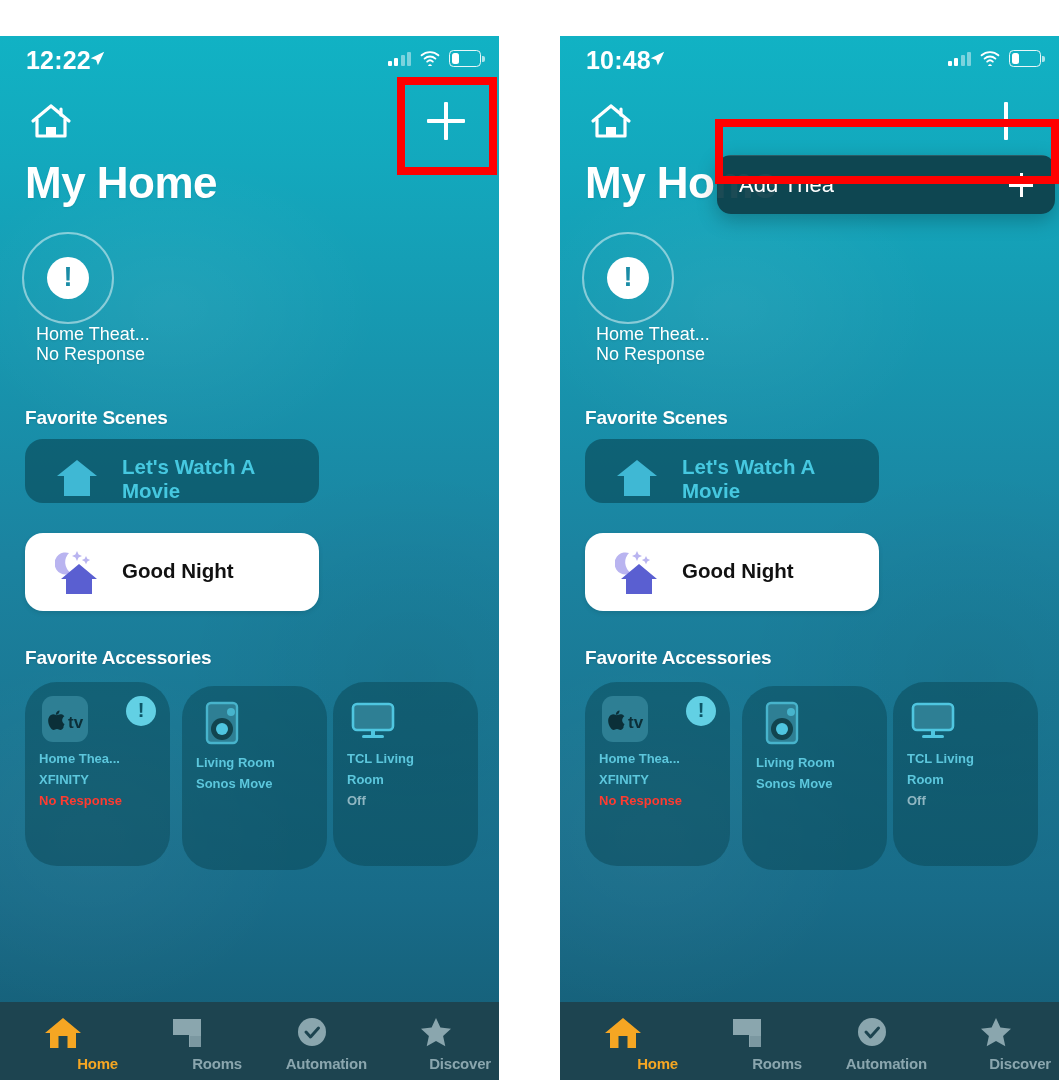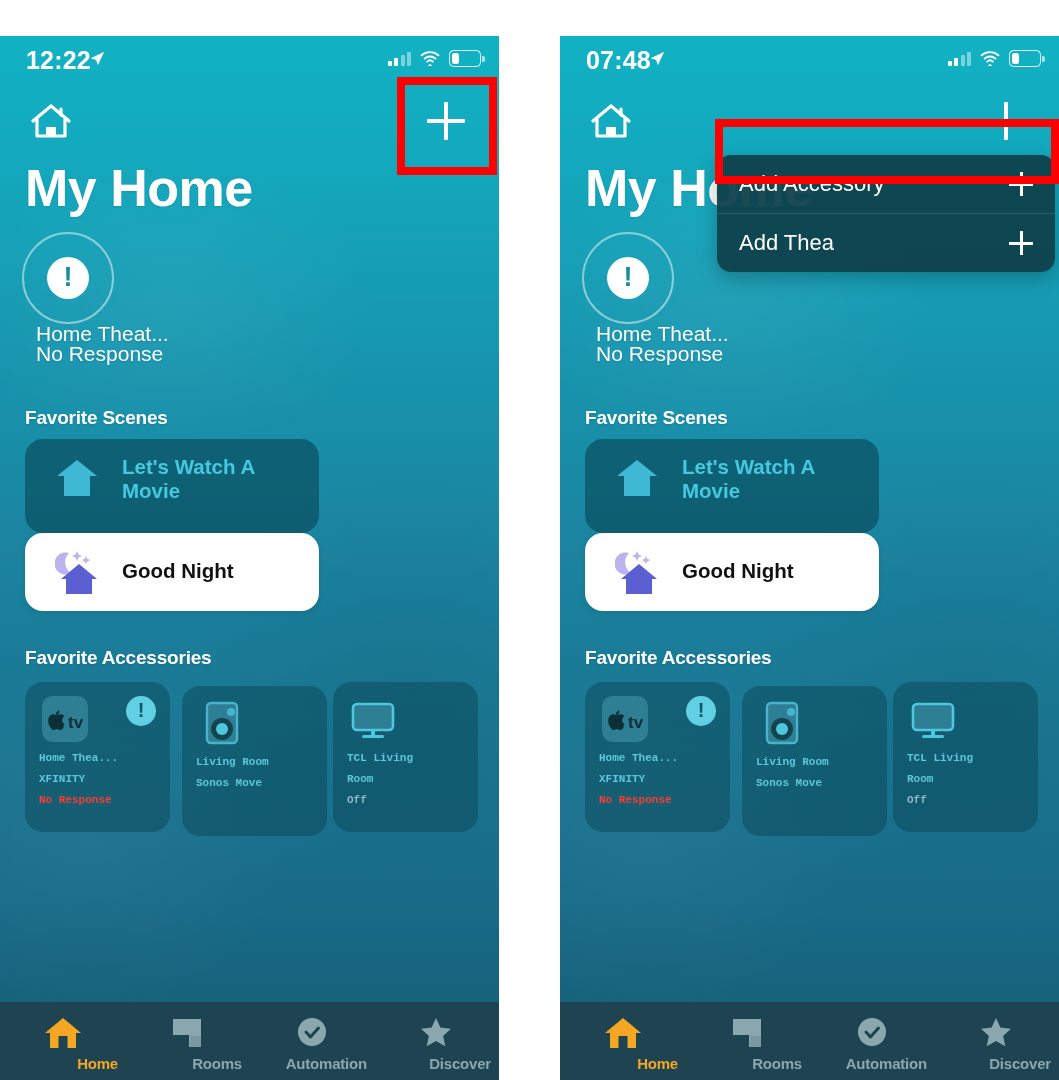--- a/index.html
+++ b/index.html
@@ -35,56 +35,56 @@
   .batt i{position:absolute;left:1.8px;top:1.8px;bottom:1.8px;width:7px;background:#fff;border-radius:2.5px;}
 
   
   .navrow{position:absolute;left:0;top:60px;width:100%;height:60px;}
   .home-btn{position:absolute;left:28px;top:4px;width:46px;height:44px;}
   .plus-btn{position:absolute;right:30px;top:2px;width:46px;height:46px;}
   .plus-btn .pv,.plus-btn .ph{position:absolute;background:#fff;border-radius:1px;}
   .plus-btn .pv{left:21px;top:4px;width:4px;height:38px;}
   .plus-btn .ph{left:4px;top:21px;width:38px;height:4px;}
 
-  .title{position:absolute;left:25px;top:122px;color:#fff;font-size:52px;font-weight:bold;letter-spacing:-.5px;
+  .title{position:absolute;left:25px;top:122px;color:#fff;font-size:44px;font-weight:bold;letter-spacing:-.5px;
          text-shadow:0 1px 2px rgba(0,0,0,.10);}
 
   
   .statuswrap{position:absolute;left:22px;top:196px;}
   .ring{width:88px;height:88px;border-radius:50%;border:2px solid rgba(255,255,255,.48);
         display:flex;align-items:center;justify-content:center;}
   .excl{width:42px;height:42px;border-radius:50%;background:#fff;display:flex;align-items:center;justify-content:center;}
   .excl span{color:#1a8ca6;font-size:27px;font-weight:bold;line-height:1;margin-top:-2px;}
-  .statuslines{position:absolute;left:14px;top:92px;color:#fff;font-size:21px;line-height:20px;white-space:nowrap;
+  .statuslines{position:absolute;left:14px;top:92px;color:#fff;font-size:18px;line-height:20px;white-space:nowrap;
                text-shadow:0 1px 2px rgba(0,0,0,.12);}
 
   
   .sec-title{position:absolute;left:25px;color:#fff;font-size:19px;font-weight:bold;letter-spacing:-.2px;
              text-shadow:0 1px 2px rgba(0,0,0,.12);}
   .sec-scenes{top:371px;}
   .sec-acc{top:611px;}
 
   .scene-card{position:absolute;left:25px;width:294px;border-radius:18px;box-sizing:border-box;}
-  .scene-dark{top:403px;height:94px;background:rgba(6,62,74,.55);}
+  .scene-dark{top:403px;height:64px;background:rgba(6,62,74,.55);}
   .scene-white{top:497px;height:78px;background:#fff;box-shadow:0 2px 5px rgba(0,0,0,.10);}
   .scene-label{position:absolute;font-weight:bold;}
   .scene-dark .scene-label{left:97px;top:16px;width:185px;color:#46c8e0;font-size:20.5px;line-height:24px;}
   .scene-white .scene-label{left:97px;top:26px;color:#111;font-size:20.5px;}
   .scene-icon{position:absolute;left:30px;top:18px;width:44px;height:42px;}
 
   
-  .acc{position:absolute;width:145px;height:150px;border-radius:18px;background:rgba(6,62,74,.42);}
+  .acc{position:absolute;width:145px;height:184px;border-radius:32px;background:rgba(6,62,74,.42);}
   .acc.a1{left:25px;top:646px;}
   .acc.a2{left:182px;top:650px;}
   .acc.a3{left:333px;top:646px;}
   .acc-icon{position:absolute;left:17px;top:14px;width:46px;height:46px;}
   .acc-badge{position:absolute;right:14px;top:14px;width:30px;height:30px;border-radius:50%;background:#62d0e4;
              display:flex;align-items:center;justify-content:center;}
   .acc-badge span{color:#0c5668;font-size:20px;font-weight:bold;line-height:1;margin-top:-2px;}
-  .acc-text{position:absolute;left:14px;top:66px;right:8px;font-size:11px;line-height:21px;font-weight:bold;color:#5cc7dd;font-family:Liberation Mono, monospace;}
+  .acc-text{position:absolute;left:14px;top:66px;right:8px;font-size:13px;line-height:21px;font-weight:bold;color:#5cc7dd;}
   .acc-text .sub{color:#5cc7dd;font-weight:bold;}
   .acc-text .off{color:#8fb6c2;font-weight:bold;}
   .acc-text .nores{color:#ff3b30;font-weight:bold;}
 
   
   .tabbar{position:absolute;left:0;bottom:0;width:100%;height:114px;background:#1d4450;}
   .tab{position:absolute;top:14px;width:110px;text-align:right;}
   .tab .tlabel{margin-top:5px;font-size:15px;font-weight:bold;color:#8aa6ae;letter-spacing:-.2px;}
   .tab.active .tlabel{color:#f5a623;}
   .tab .ticon{height:34px;display:flex;align-items:center;justify-content:center;}
@@ -287,21 +287,21 @@
 
     <div class="redbox left-plus"></div>
   </div>
 
   <div class="phone right">
     <div class="sheen1"></div>
     <div class="sheen2"></div>
     <div class="sheen3"></div>
 
     <div class="statusbar">
-      <div class="sb-time">07:48</div>
+      <div class="sb-time">10:48</div>
       <div style="position:absolute;left:88px;top:14px;">
         <svg class="loc-arrow" viewBox="0 0 20 20">
             <path d="M18 2 L3 9.2 L9 11 L11 17 Z" fill="#fff"></path>
           </svg>
       </div>
       <div class="sb-right">
         <div class="bars">
             <i></i>
             <i></i>
             <i></i>
@@ -416,27 +416,20 @@
         </svg>
       </div>
       <div class="acc-text">
         <div>TCL Living</div>
         <div>Room</div>
         <div class="off">Off</div>
       </div>
     </div>
 
     <div class="menu">
-      <div class="menu-item">
-        <div class="mlabel">Add Accessory</div>
-        <div class="mplus">
-            <span class="v"></span>
-            <span class="h"></span>
-          </div>
-      </div>
       <div class="menu-div"></div>
       <div class="menu-item">
         <div class="mlabel">Add Thea</div>
         <div class="mplus">
             <span class="v"></span>
             <span class="h"></span>
           </div>
       </div>
     </div>
 

